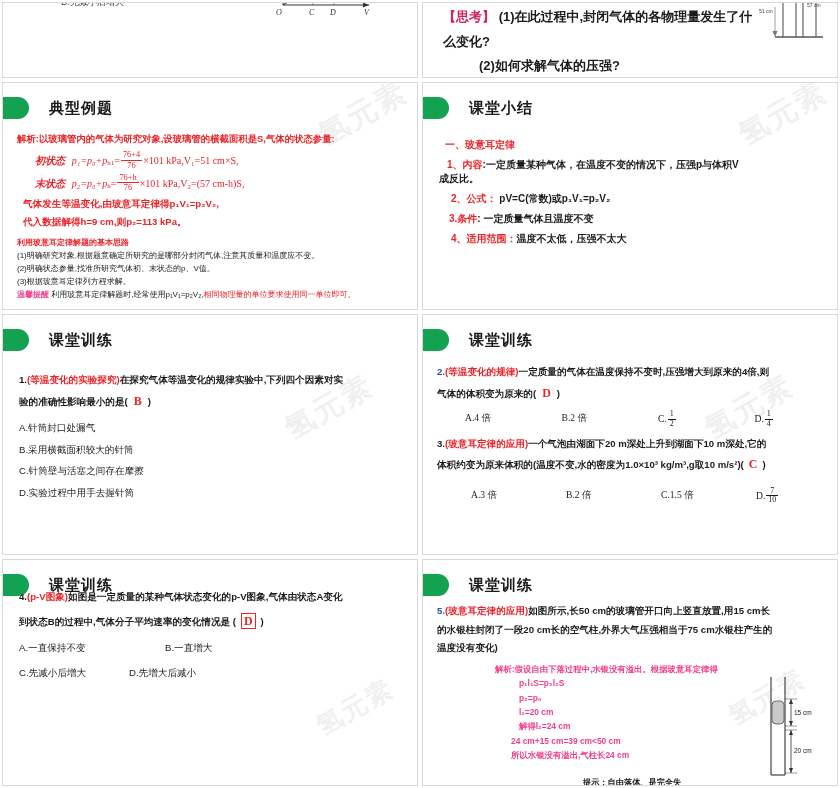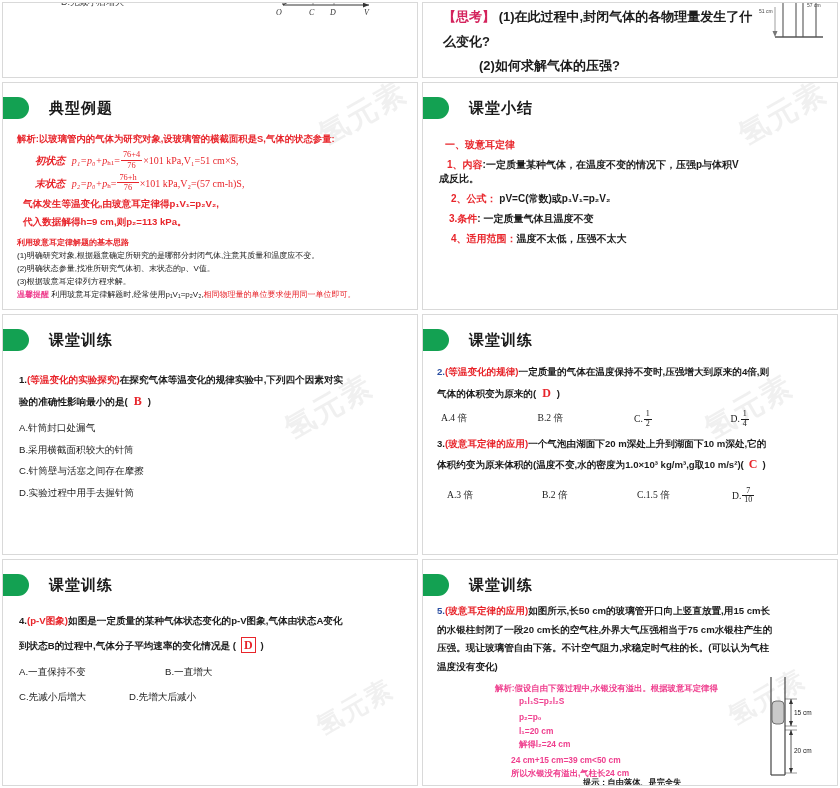--- a/index.html
+++ b/index.html
@@ -100,21 +100,21 @@
   }
   .think .tg{color:#d4235c;}
   .ex-line{margin:3px 0 3px 18px;font-size:10px;}
   .ex-note{margin-top:6px;font-size:8px;line-height:1.62;color:#1c1c1c;}
   .ex-note .t{color:#e8252b;font-weight:700;}
   
   .q{margin:0 0 6px 0;}
   .q-line{line-height:1.95;font-size:9.6px;font-weight:600;}
   .opts{display:flex;font-size:9.6px;margin-top:5px;}
   .opts span{display:inline-block;}
-  .opt-col{width:25%;}
+  .opt-col{width:25%;margin-left:24px;}
   .opt-stack div{line-height:2.25;font-size:9.6px;}
   
   .sum-line{font-size:10px;line-height:2.0;font-weight:700;}
   .sum-line .k{color:#e8252b;}
   
   .dgm{position:absolute;}
   svg{display:block;overflow:visible;}
 </style>
 </head>
 <body>
@@ -287,21 +287,21 @@
 
     </div>
   </div>
 
   <div class="slide">
     <div class="wm b" style="right:20px;top:130px;">氢元素</div>
     <div class="head">
       <div class="badge"></div>
       <div class="head-title">课堂训练</div>
     </div>
-    <div class="body" style="top:52px;left:16px;">
+    <div class="body" style="top:28px;left:16px;">
       <div class="q-line">
         <span>4.</span><span class="red bold">(p-V图象)</span><span>如图是一定质量的某种气体状态变化的p-V图象,气体由状态A变化</span>
       </div>
       <div class="q-line" style="line-height:2.4;">
         <span>到状态B的过程中,气体分子平均速率的变化情况是 (</span><span class="ans" style="margin:0 5px;border:1px solid #e8252b;padding:0 2px;">D</span><span>)</span>
       </div>
       <div style="display:flex;margin-top:4px;gap:36px;">
         <span style="width:110px;">A.一直保持不变</span>
         <span>B.一直增大</span>
       </div>
@@ -317,21 +317,20 @@
     <div class="wm b" style="right:28px;top:120px;">氢元素</div>
     <div class="head">
       <div class="badge"></div>
       <div class="head-title">课堂训练</div>
     </div>
     <div class="body" style="top:42px;left:14px;right:8px;line-height:1.85;">
       <div class="q-line">
         <span class="blue">5.</span><span class="red bold">(玻意耳定律的应用)</span><span>如图所示,长50 cm的玻璃管开口向上竖直放置,用15 cm长</span>
       </div>
       <div class="q-line">的水银柱封闭了一段20 cm长的空气柱,外界大气压强相当于75 cm水银柱产生的</div>
-      <div class="q-line">压强。现让玻璃管自由下落。不计空气阻力,求稳定时气柱的长。(可以认为气柱</div>
       <div class="q-line">温度没有变化)</div>
 
       <div style="margin-top:5px;margin-left:58px;font-size:8.4px;line-height:1.62;">
         <div class="pink bold">
           <span>解析:</span><span>假设自由下落过程中,水银没有溢出。根据玻意耳定律得</span>
         </div>
         <div class="pink bold" style="margin-left:24px;">p₁l₁S=p₂l₂S</div>
         <div class="pink bold" style="margin-left:24px;margin-top:2px;">p₂=p₀</div>
         <div class="pink bold" style="margin-left:24px;">l₁=20 cm</div>
         <div class="pink bold" style="margin-left:24px;">解得l₂=24 cm</div>

